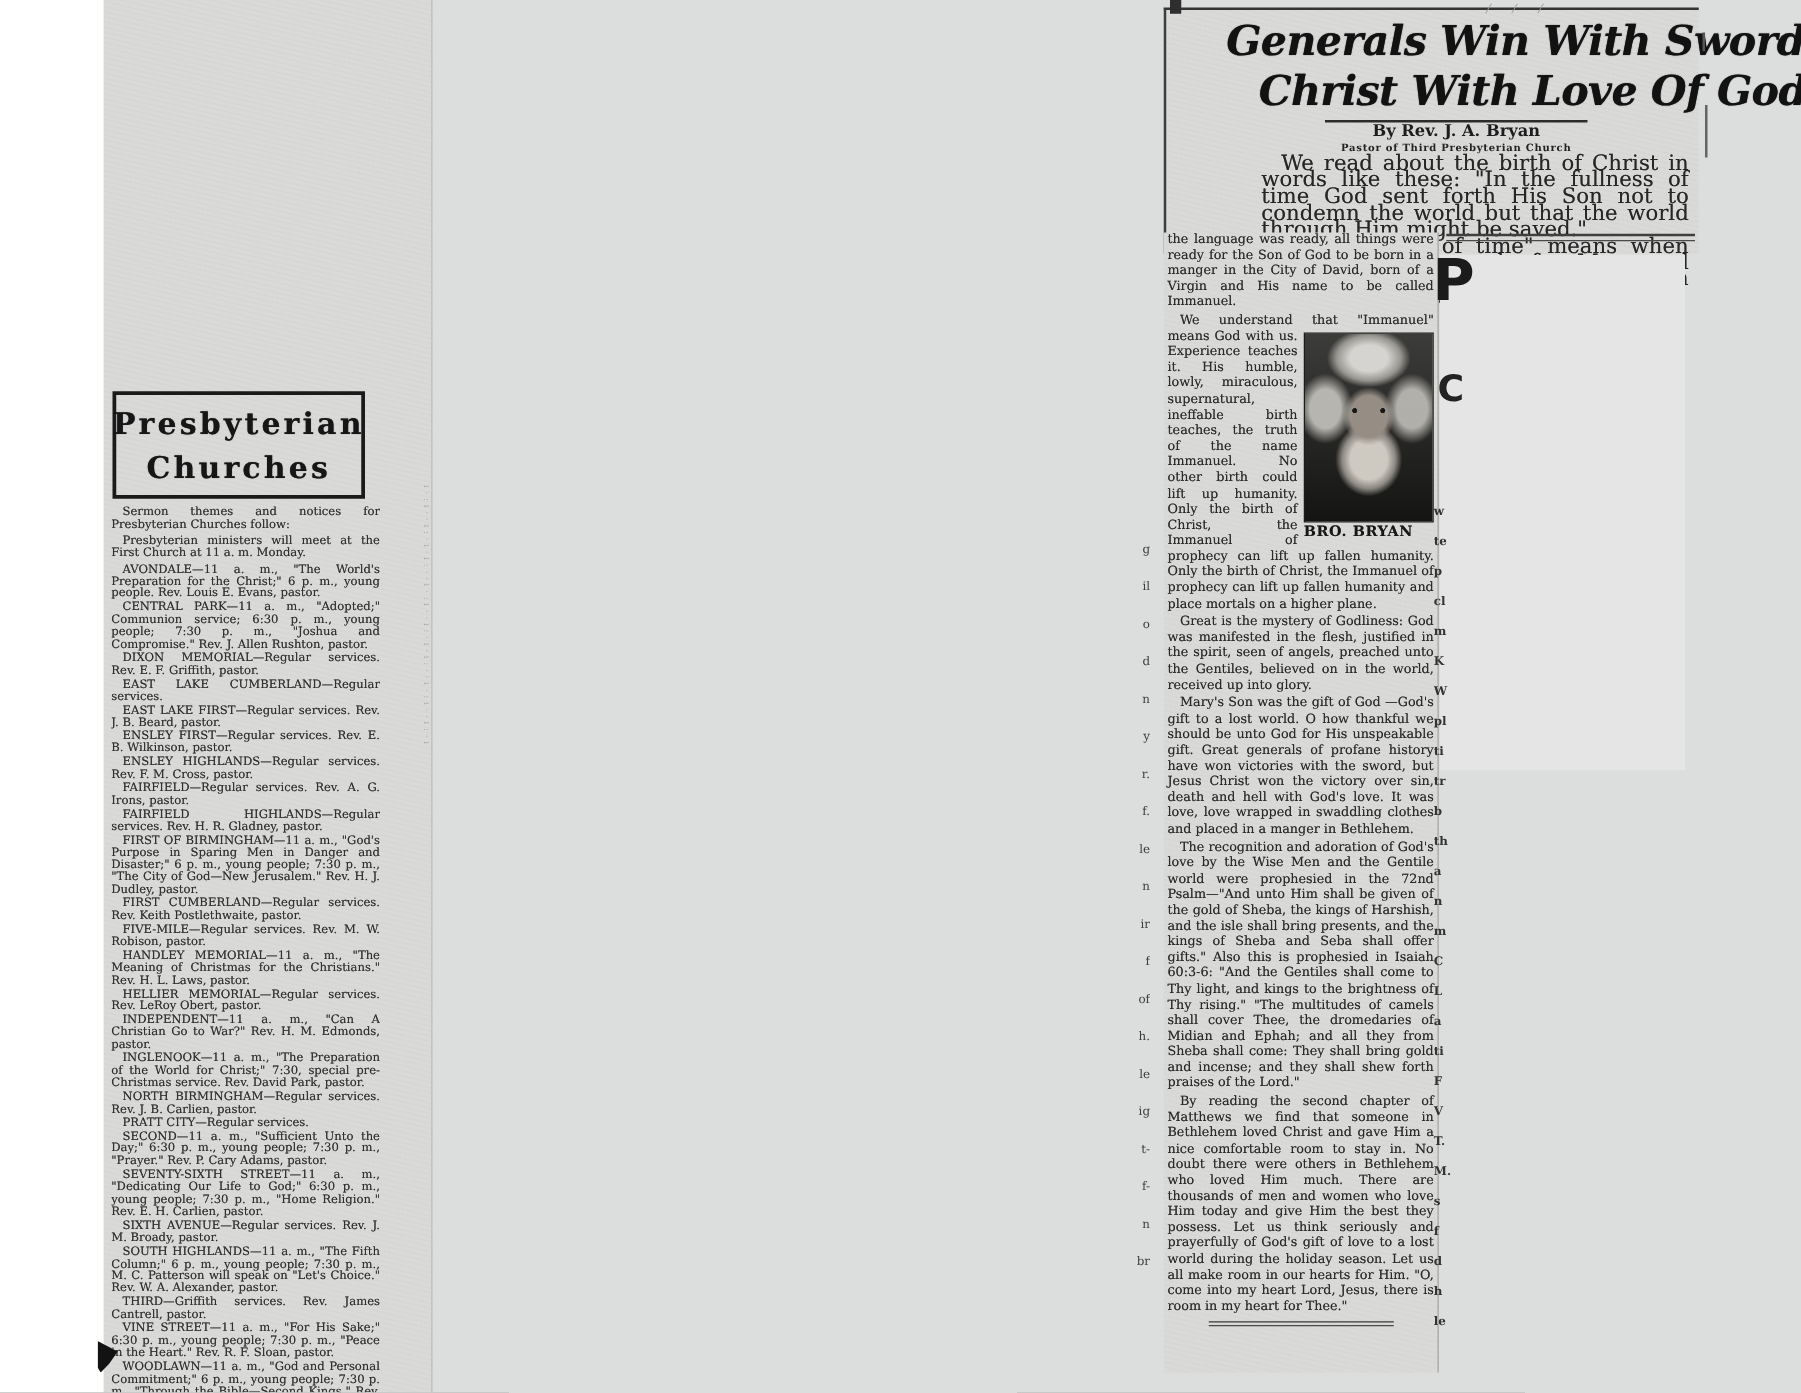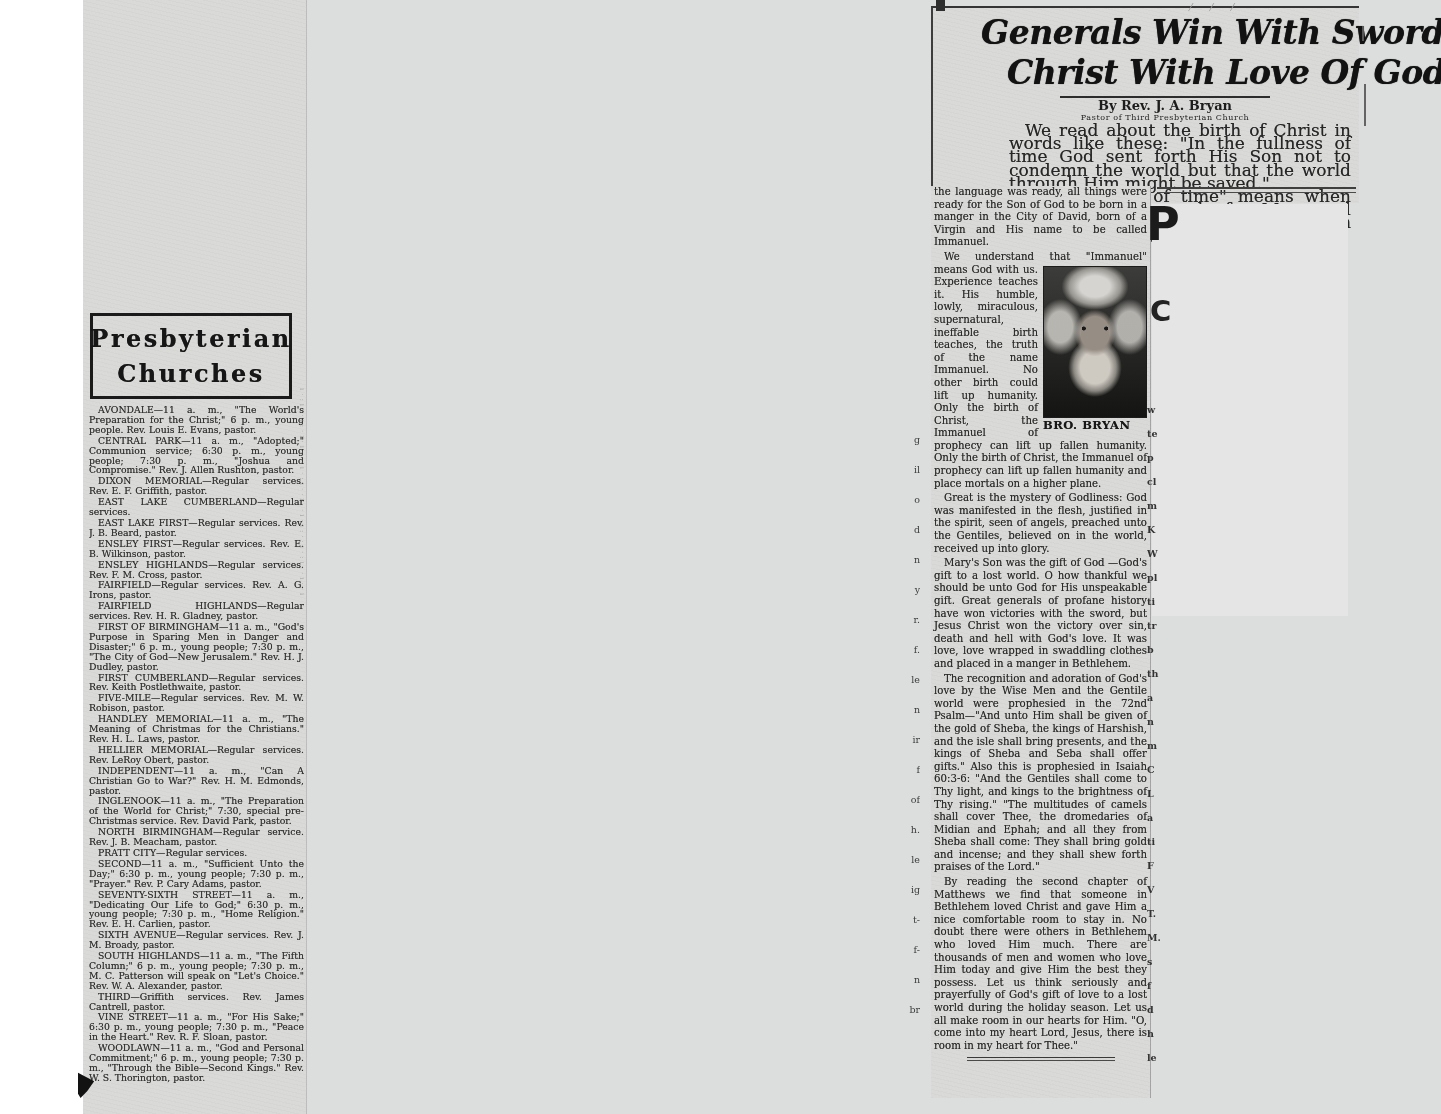--- a/index.html
+++ b/index.html
@@ -13,21 +13,21 @@
   .clip-bg {
     background-color:#d9dad8;
     background-image:
       repeating-linear-gradient(13deg, rgba(0,0,0,0.02) 0 1px, transparent 1px 4px),
       repeating-linear-gradient(77deg, rgba(255,255,255,0.035) 0 1px, transparent 1px 3px);
   }
   .white-strip { position:absolute; left:0; top:0; width:83px; height:1114px; background:#ffffff; }
 
   
   .left-clipping {
-    position:absolute; left:83px; top:0; width:224px; height:1114px;
+    position:absolute; left:83px; top:0; width:263px; height:1114px;
     border-right:1px solid rgba(90,90,90,0.22);
   }
   .masthead {
     position:absolute; left:7px; top:313px; width:202px; height:86px;
     border:3px solid #1a1a1a;
     display:flex; flex-direction:column; justify-content:center; align-items:center;
   }
   .masthead-line {
     font-weight:bold; font-size:24px; line-height:35px; letter-spacing:2.5px;
     color:#161616; text-shadow:0 0 0.6px rgba(20,20,20,0.7); white-space:nowrap;
@@ -56,21 +56,21 @@
   }
   .headline-line {
     font-style:italic; font-weight:bold; color:#121212; white-space:nowrap;
     font-size:33px; line-height:40px; letter-spacing:-0.5px;
     text-shadow:0 0 0.8px rgba(10,10,10,0.8);
   }
   .hl1 { padding:5px 0 0 10px; }
   .hl2 { padding:0 0 0 36px; }
   .byline-rule { width:210px; border-top:2px solid #2c2c2c; margin:3px auto 1px auto; }
   .byline { text-align:center; font-weight:bold; font-size:13px; line-height:14px; color:#1d1d1d; }
-  .byline-sub { text-align:center; font-weight:normal; font-size:8px; letter-spacing:0.6px; color:#232323; }
+  .byline-sub { text-align:center; font-weight:bold; font-size:8px; letter-spacing:0.6px; color:#232323; }
   .lead { padding:2px 8px 0 10px; font-size:17px; line-height:13.2px; text-align:justify; color:#262626; text-shadow:0 0 0.5px rgba(45,45,45,0.6);margin-left:28px; }
   .lead p { margin:0; text-indent:16px; }
 
   
   .narrow-col {
     position:absolute; left:931px; top:186px; width:220px; height:912px; overflow:hidden;
     padding:0 3px 0 3px;
     font-size:10.2px; line-height:12.6px; text-align:justify; color:#292928;
     border-right:1px solid rgba(40,40,40,0.3);
     text-shadow:0 0 0.5px rgba(45,45,45,0.6);
@@ -124,39 +124,44 @@
 <div class="canvas">
 
   <div class="white-strip"></div>
 
   <div class="left-clipping clip-bg">
     <div class="masthead">
       <div class="masthead-line">Presbyterian</div>
       <div class="masthead-line">Churches</div>
     </div>
     <div class="left-text">
+      <div class="intro">
+
+      <p>Sermon themes and notices for Presbyterian Churches follow:</p>
+          <p>Presbyterian ministers will meet at the First Church at 11 a. m. Monday.</p>
+        </div>
       <div>
 
       <p>AVONDALE—11 a. m., "The World's Preparation for the Christ;" 6 p. m., young people. Rev. Louis E. Evans, pastor.</p>
           <p>CENTRAL PARK—11 a. m., "Adopted;" Communion service; 6:30 p. m., young people; 7:30 p. m., "Joshua and Compromise." Rev. J. Allen Rushton, pastor.</p>
           <p>DIXON MEMORIAL—Regular services. Rev. E. F. Griffith, pastor.</p>
           <p>EAST LAKE CUMBERLAND—Regular services.</p>
           <p>EAST LAKE FIRST—Regular services. Rev. J. B. Beard, pastor.</p>
           <p>ENSLEY FIRST—Regular services. Rev. E. B. Wilkinson, pastor.</p>
           <p>ENSLEY HIGHLANDS—Regular services. Rev. F. M. Cross, pastor.</p>
           <p>FAIRFIELD—Regular services. Rev. A. G. Irons, pastor.</p>
           <p>FAIRFIELD HIGHLANDS—Regular services. Rev. H. R. Gladney, pastor.</p>
           <p>FIRST OF BIRMINGHAM—11 a. m., "God's Purpose in Sparing Men in Danger and Disaster;" 6 p. m., young people; 7:30 p. m., "The City of God—New Jerusalem." Rev. H. J. Dudley, pastor.</p>
           <p>FIRST CUMBERLAND—Regular services. Rev. Keith Postlethwaite, pastor.</p>
           <p>FIVE-MILE—Regular services. Rev. M. W. Robison, pastor.</p>
           <p>HANDLEY MEMORIAL—11 a. m., "The Meaning of Christmas for the Christians." Rev. H. L. Laws, pastor.</p>
           <p>HELLIER MEMORIAL—Regular services. Rev. LeRoy Obert, pastor.</p>
           <p>INDEPENDENT—11 a. m., "Can A Christian Go to War?" Rev. H. M. Edmonds, pastor.</p>
           <p>INGLENOOK—11 a. m., "The Preparation of the World for Christ;" 7:30, special pre-Christmas service. Rev. David Park, pastor.</p>
-          <p>NORTH BIRMINGHAM—Regular service. Rev. J. B. Meacham, pastor.</p>
+          <p>NORTH BIRMINGHAM—Regular services. Rev. J. B. Carlien, pastor.</p>
           <p>PRATT CITY—Regular services.</p>
           <p>SECOND—11 a. m., "Sufficient Unto the Day;" 6:30 p. m., young people; 7:30 p. m., "Prayer." Rev. P. Cary Adams, pastor.</p>
           <p>SEVENTY-SIXTH STREET—11 a. m., "Dedicating Our Life to God;" 6:30 p. m., young people; 7:30 p. m., "Home Religion." Rev. E. H. Carlien, pastor.</p>
           <p>SIXTH AVENUE—Regular services. Rev. J. M. Broady, pastor.</p>
           <p>SOUTH HIGHLANDS—11 a. m., "The Fifth Column;" 6 p. m., young people; 7:30 p. m., M. C. Patterson will speak on "Let's Choice." Rev. W. A. Alexander, pastor.</p>
           <p>THIRD—Griffith services. Rev. James Cantrell, pastor.</p>
           <p>VINE STREET—11 a. m., "For His Sake;" 6:30 p. m., young people; 7:30 p. m., "Peace in the Heart." Rev. R. F. Sloan, pastor.</p>
           <p>WOODLAWN—11 a. m., "God and Personal Commitment;" 6 p. m., young people; 7:30 p. m., "Through the Bible—Second Kings." Rev. W. S. Thorington, pastor.</p>
         </div>
     </div>

